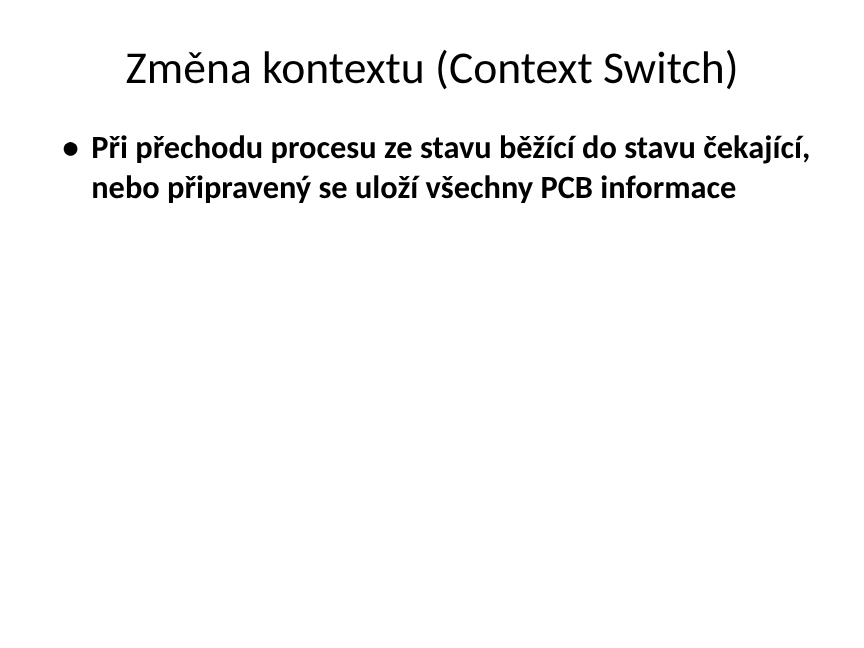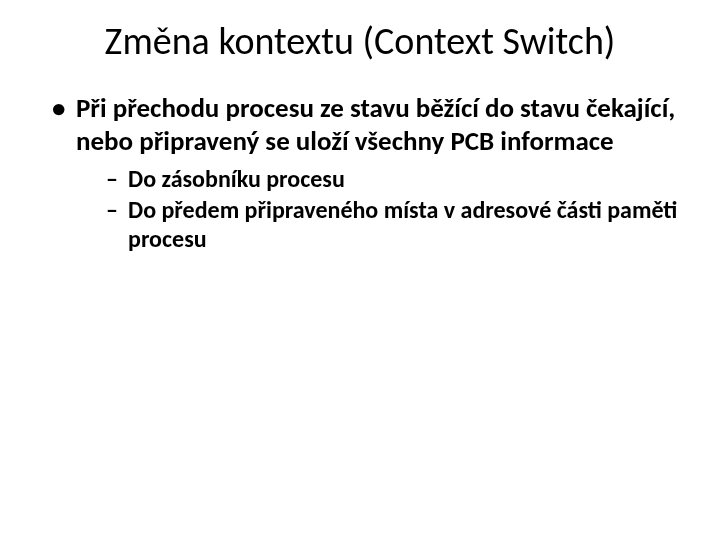--- a/index.html
+++ b/index.html
@@ -9,21 +9,21 @@
     height: 540px;
     background: #ffffff;
     font-family: Calibri, "Segoe UI", Arial, sans-serif;
     color: #000000;
     overflow: hidden;
   }
   .slide {
     width: 720px;
     height: 528px;
     box-sizing: border-box;
-    padding: 20px 40px 30px 40px;
+    padding: 36px 40px 30px 40px;
   }
   .title {
     font-size: 38px;
     font-weight: 400;
     text-align: center;
     margin: 0 0 28px 0;
     line-height: 1.15;
     letter-spacing: 0px;
   }
   ul.level1 {
@@ -69,23 +69,15 @@
   }
 </style>
 </head>
 <body>
 
 <div class="slide">
   <h1 class="title">Změna kontextu (Context Switch)</h1>
   <ul class="level1">
     <li>
       <span>Při přechodu procesu ze stavu běžící do stavu čekající, nebo připravený se uloží všechny PCB informace</span>
-      <ul class="level2">
-        <li>
-          <span>Do zásobníku procesu</span>
-        </li>
-        <li>
-          <span>Do předem připraveného místa v adresové části paměti procesu</span>
-        </li>
-      </ul>
     </li>
   </ul>
 </div>
 
 </body></html>

